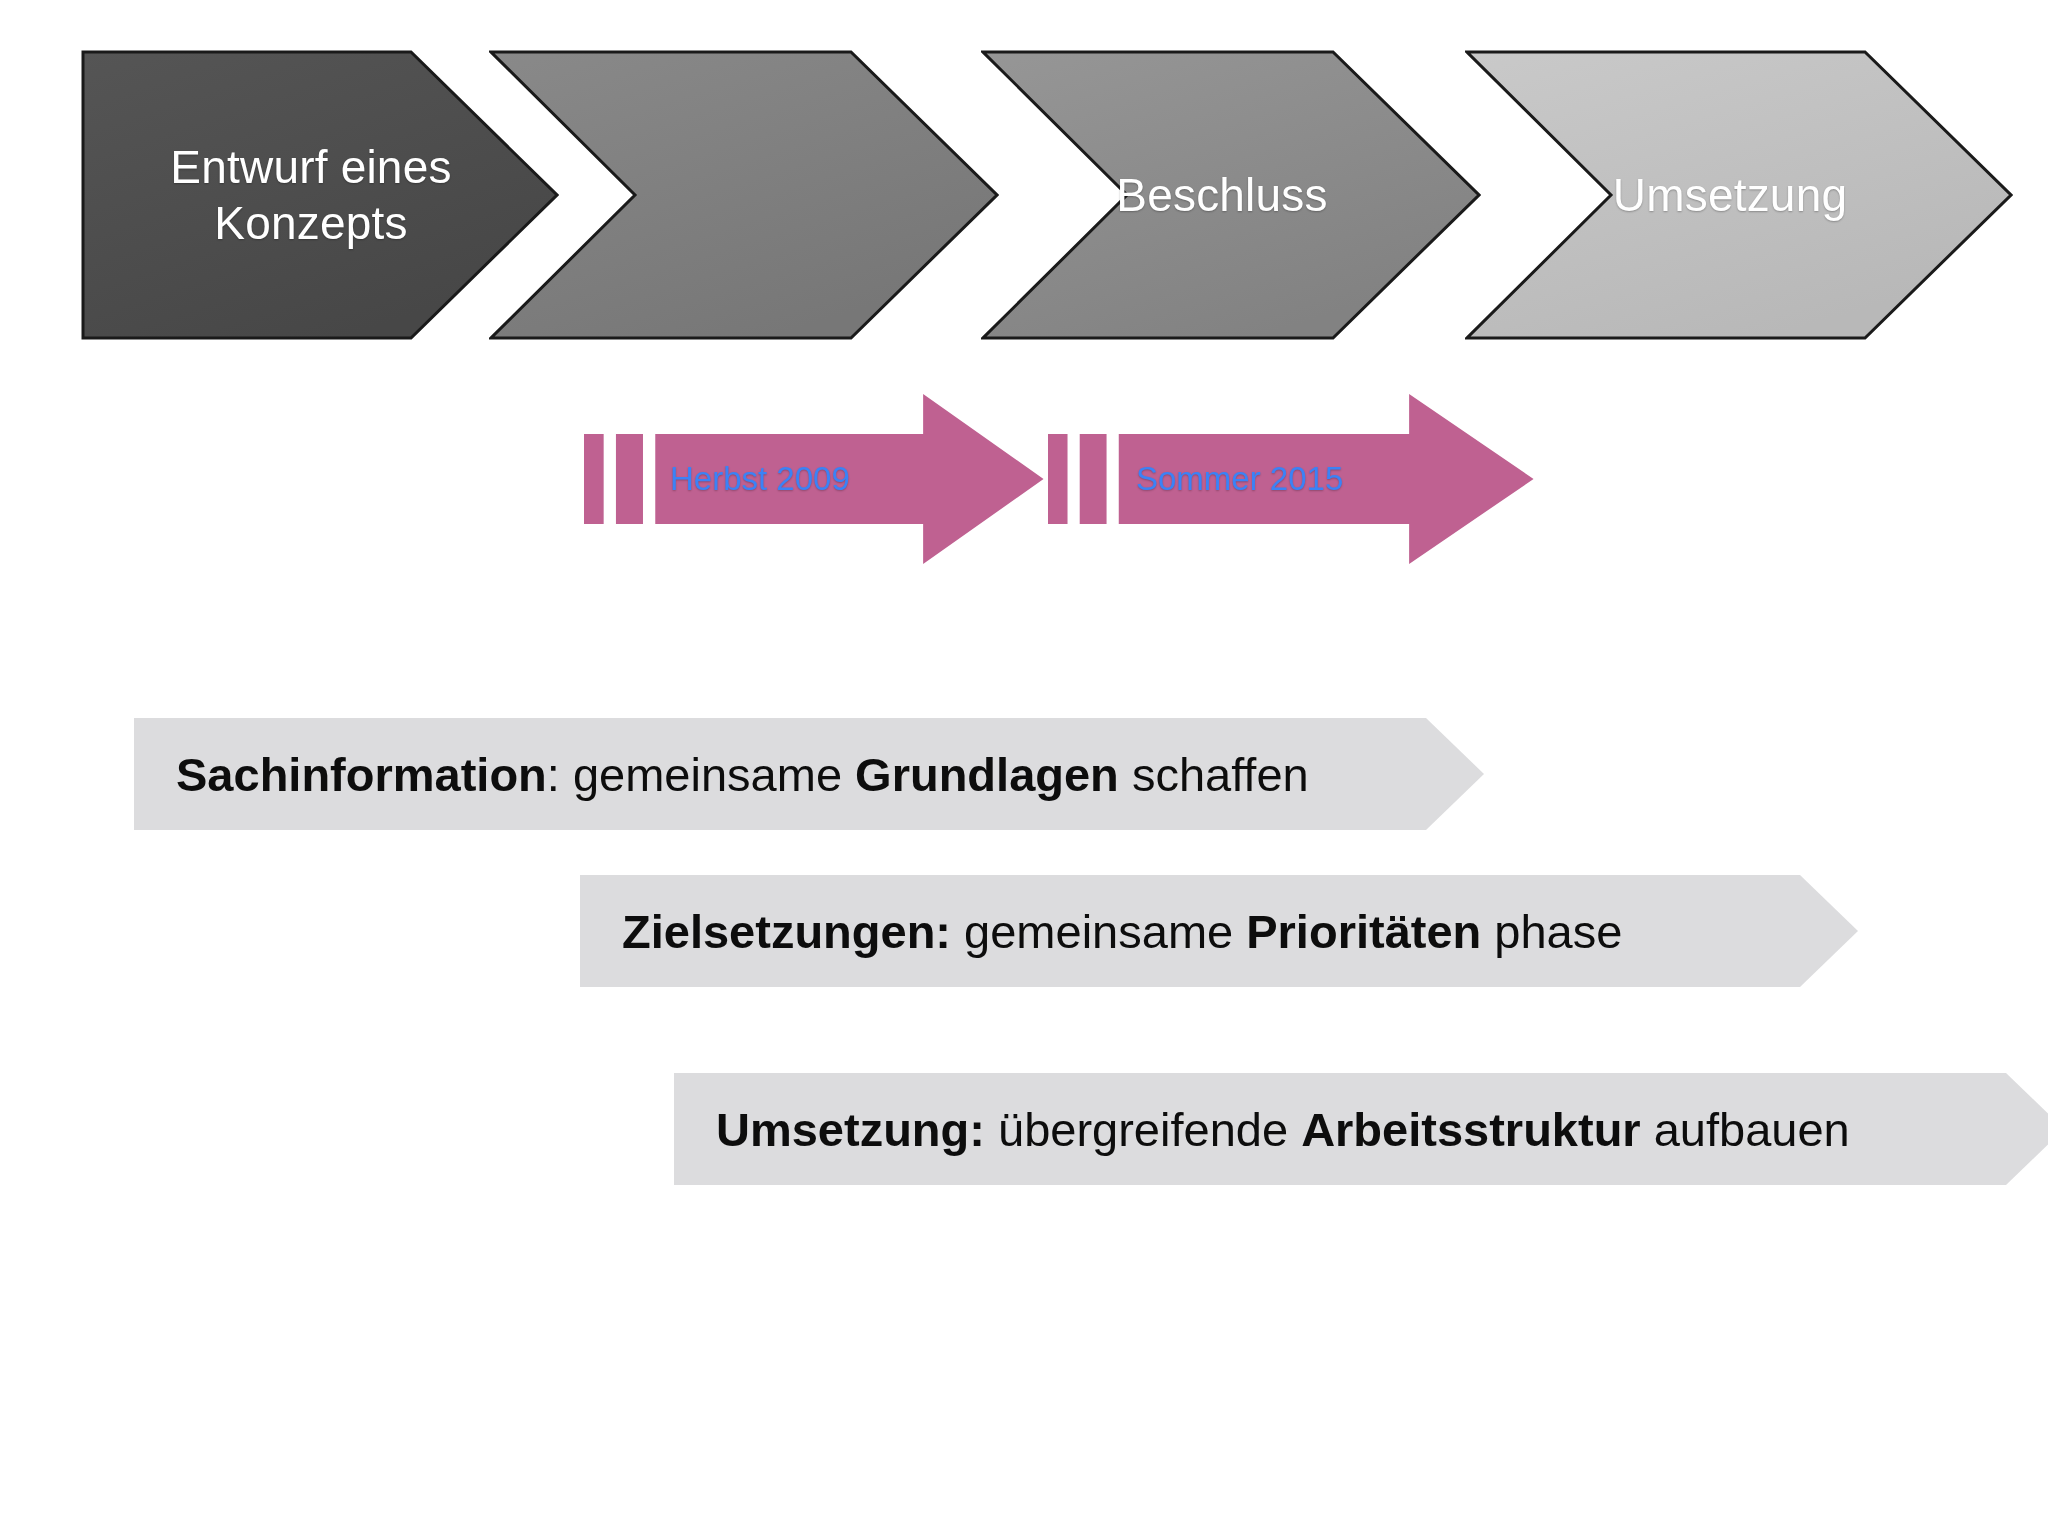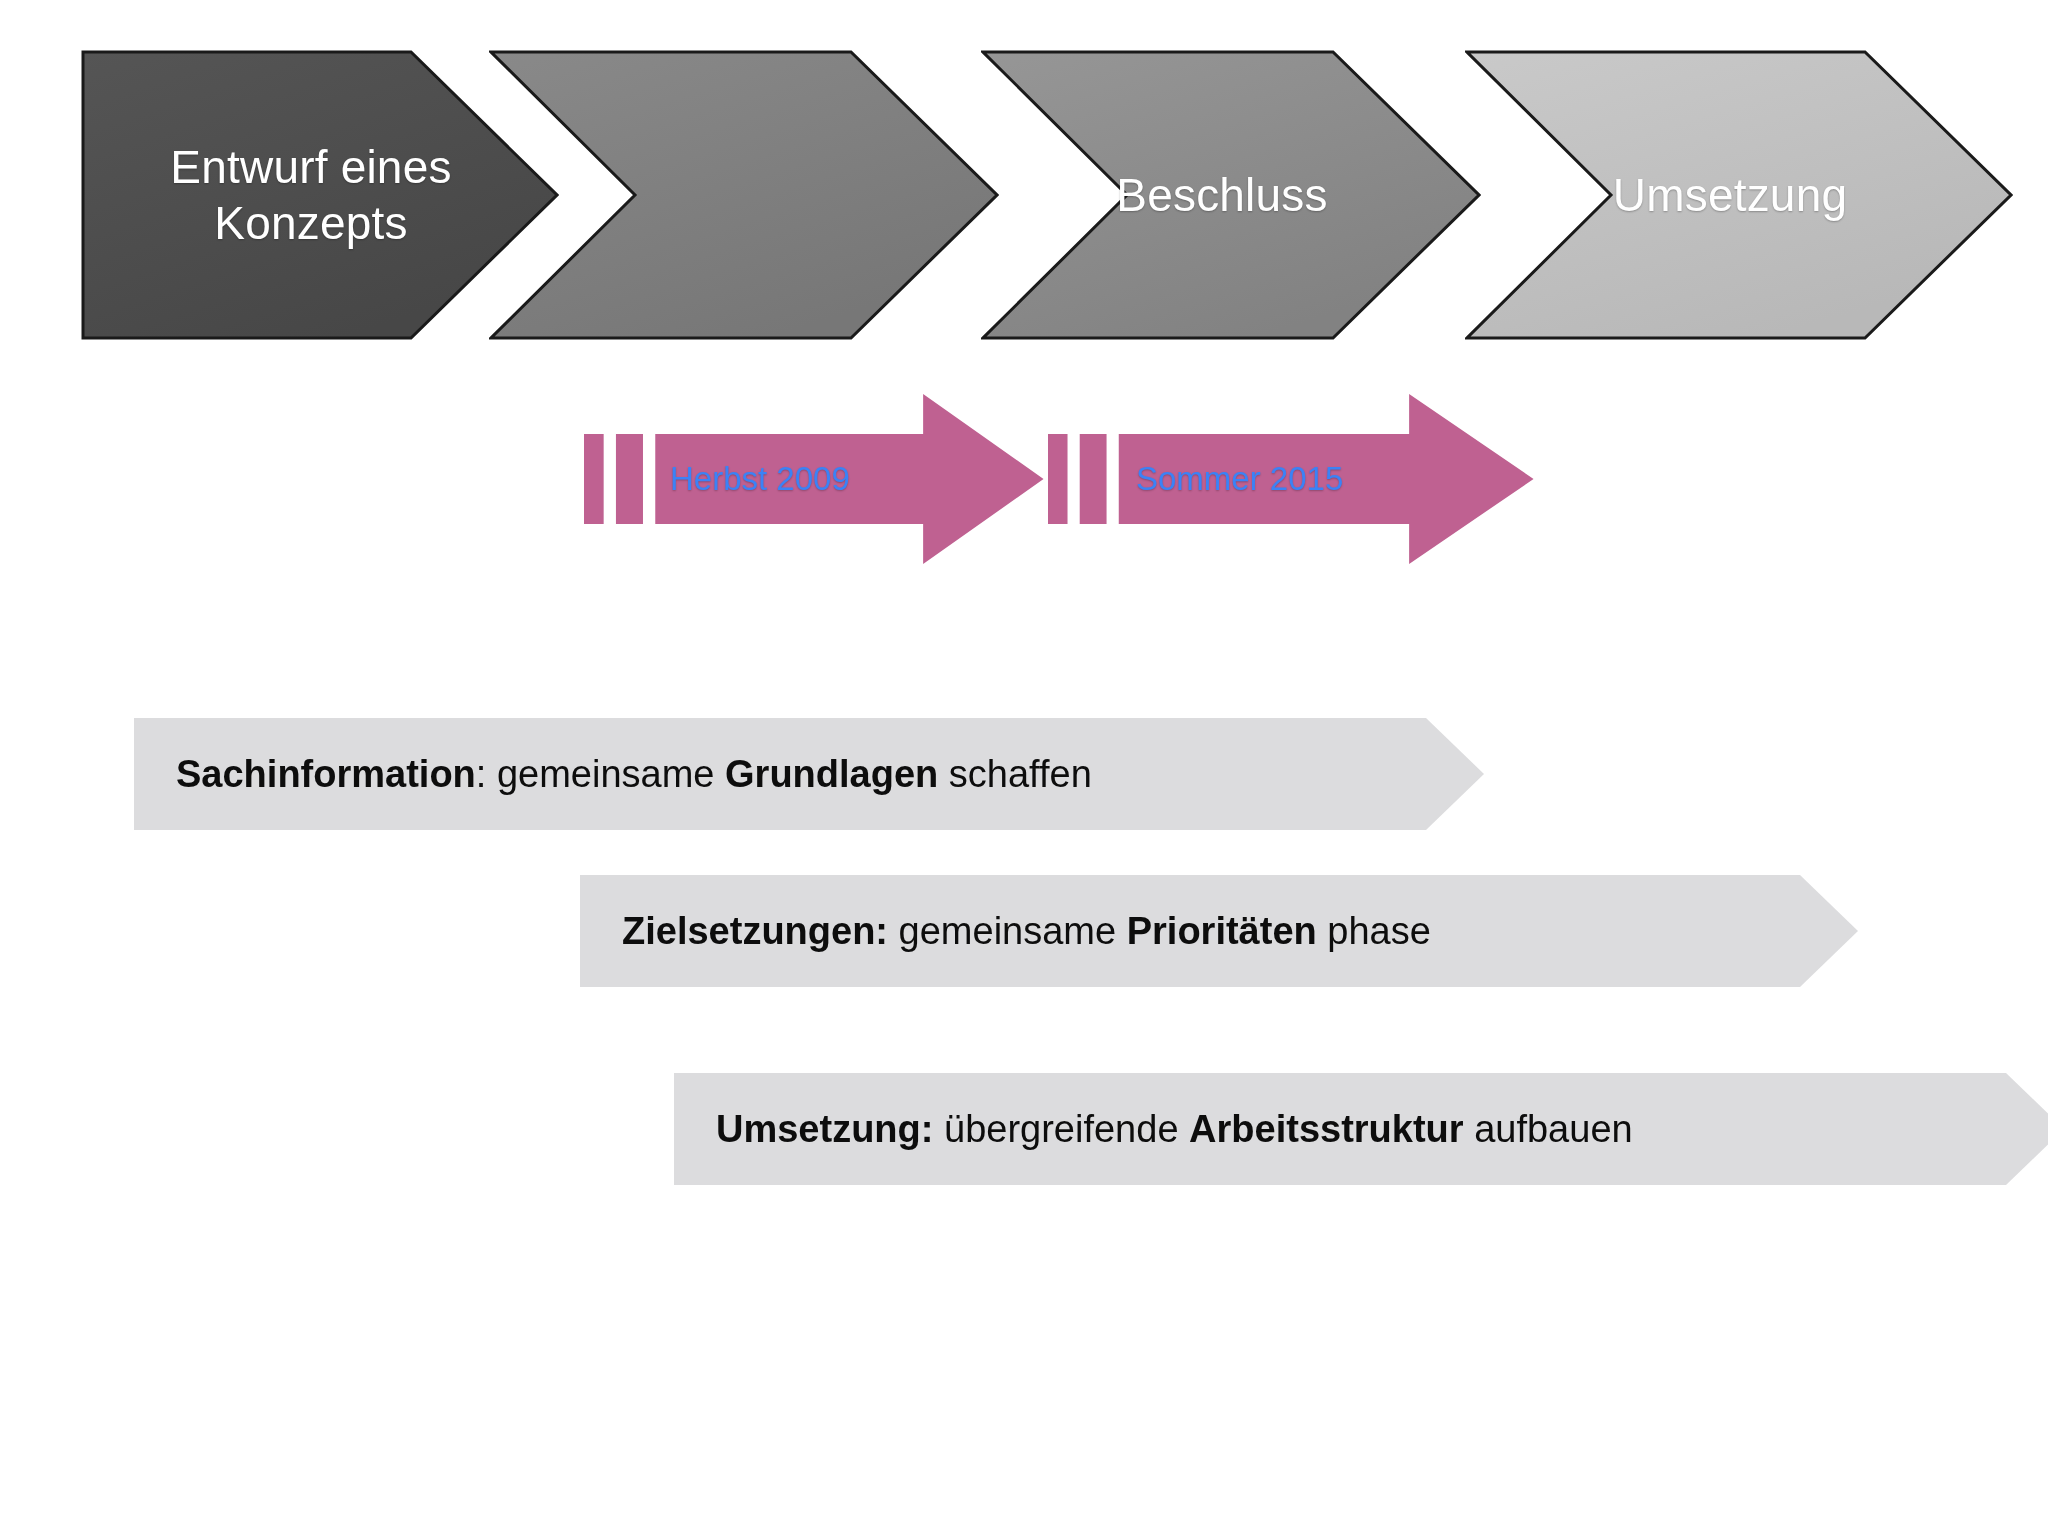--- a/index.html
+++ b/index.html
@@ -90,21 +90,21 @@
     left: 0;
     top: 0;
     width: 100%;
     height: 100%;
     display: block;
   }
   .banner-text {
     position: relative;
     z-index: 2;
     color: #0d0d0d;
-    font-size: 38px;
+    font-size: 47px;
     white-space: nowrap;
     line-height: 1;
   }
   .banner-text b { font-weight: 700; }
   .banner-text span.reg { font-weight: 400; }
 </style>
 </head>
 <body>
 
 <div id="stage">

